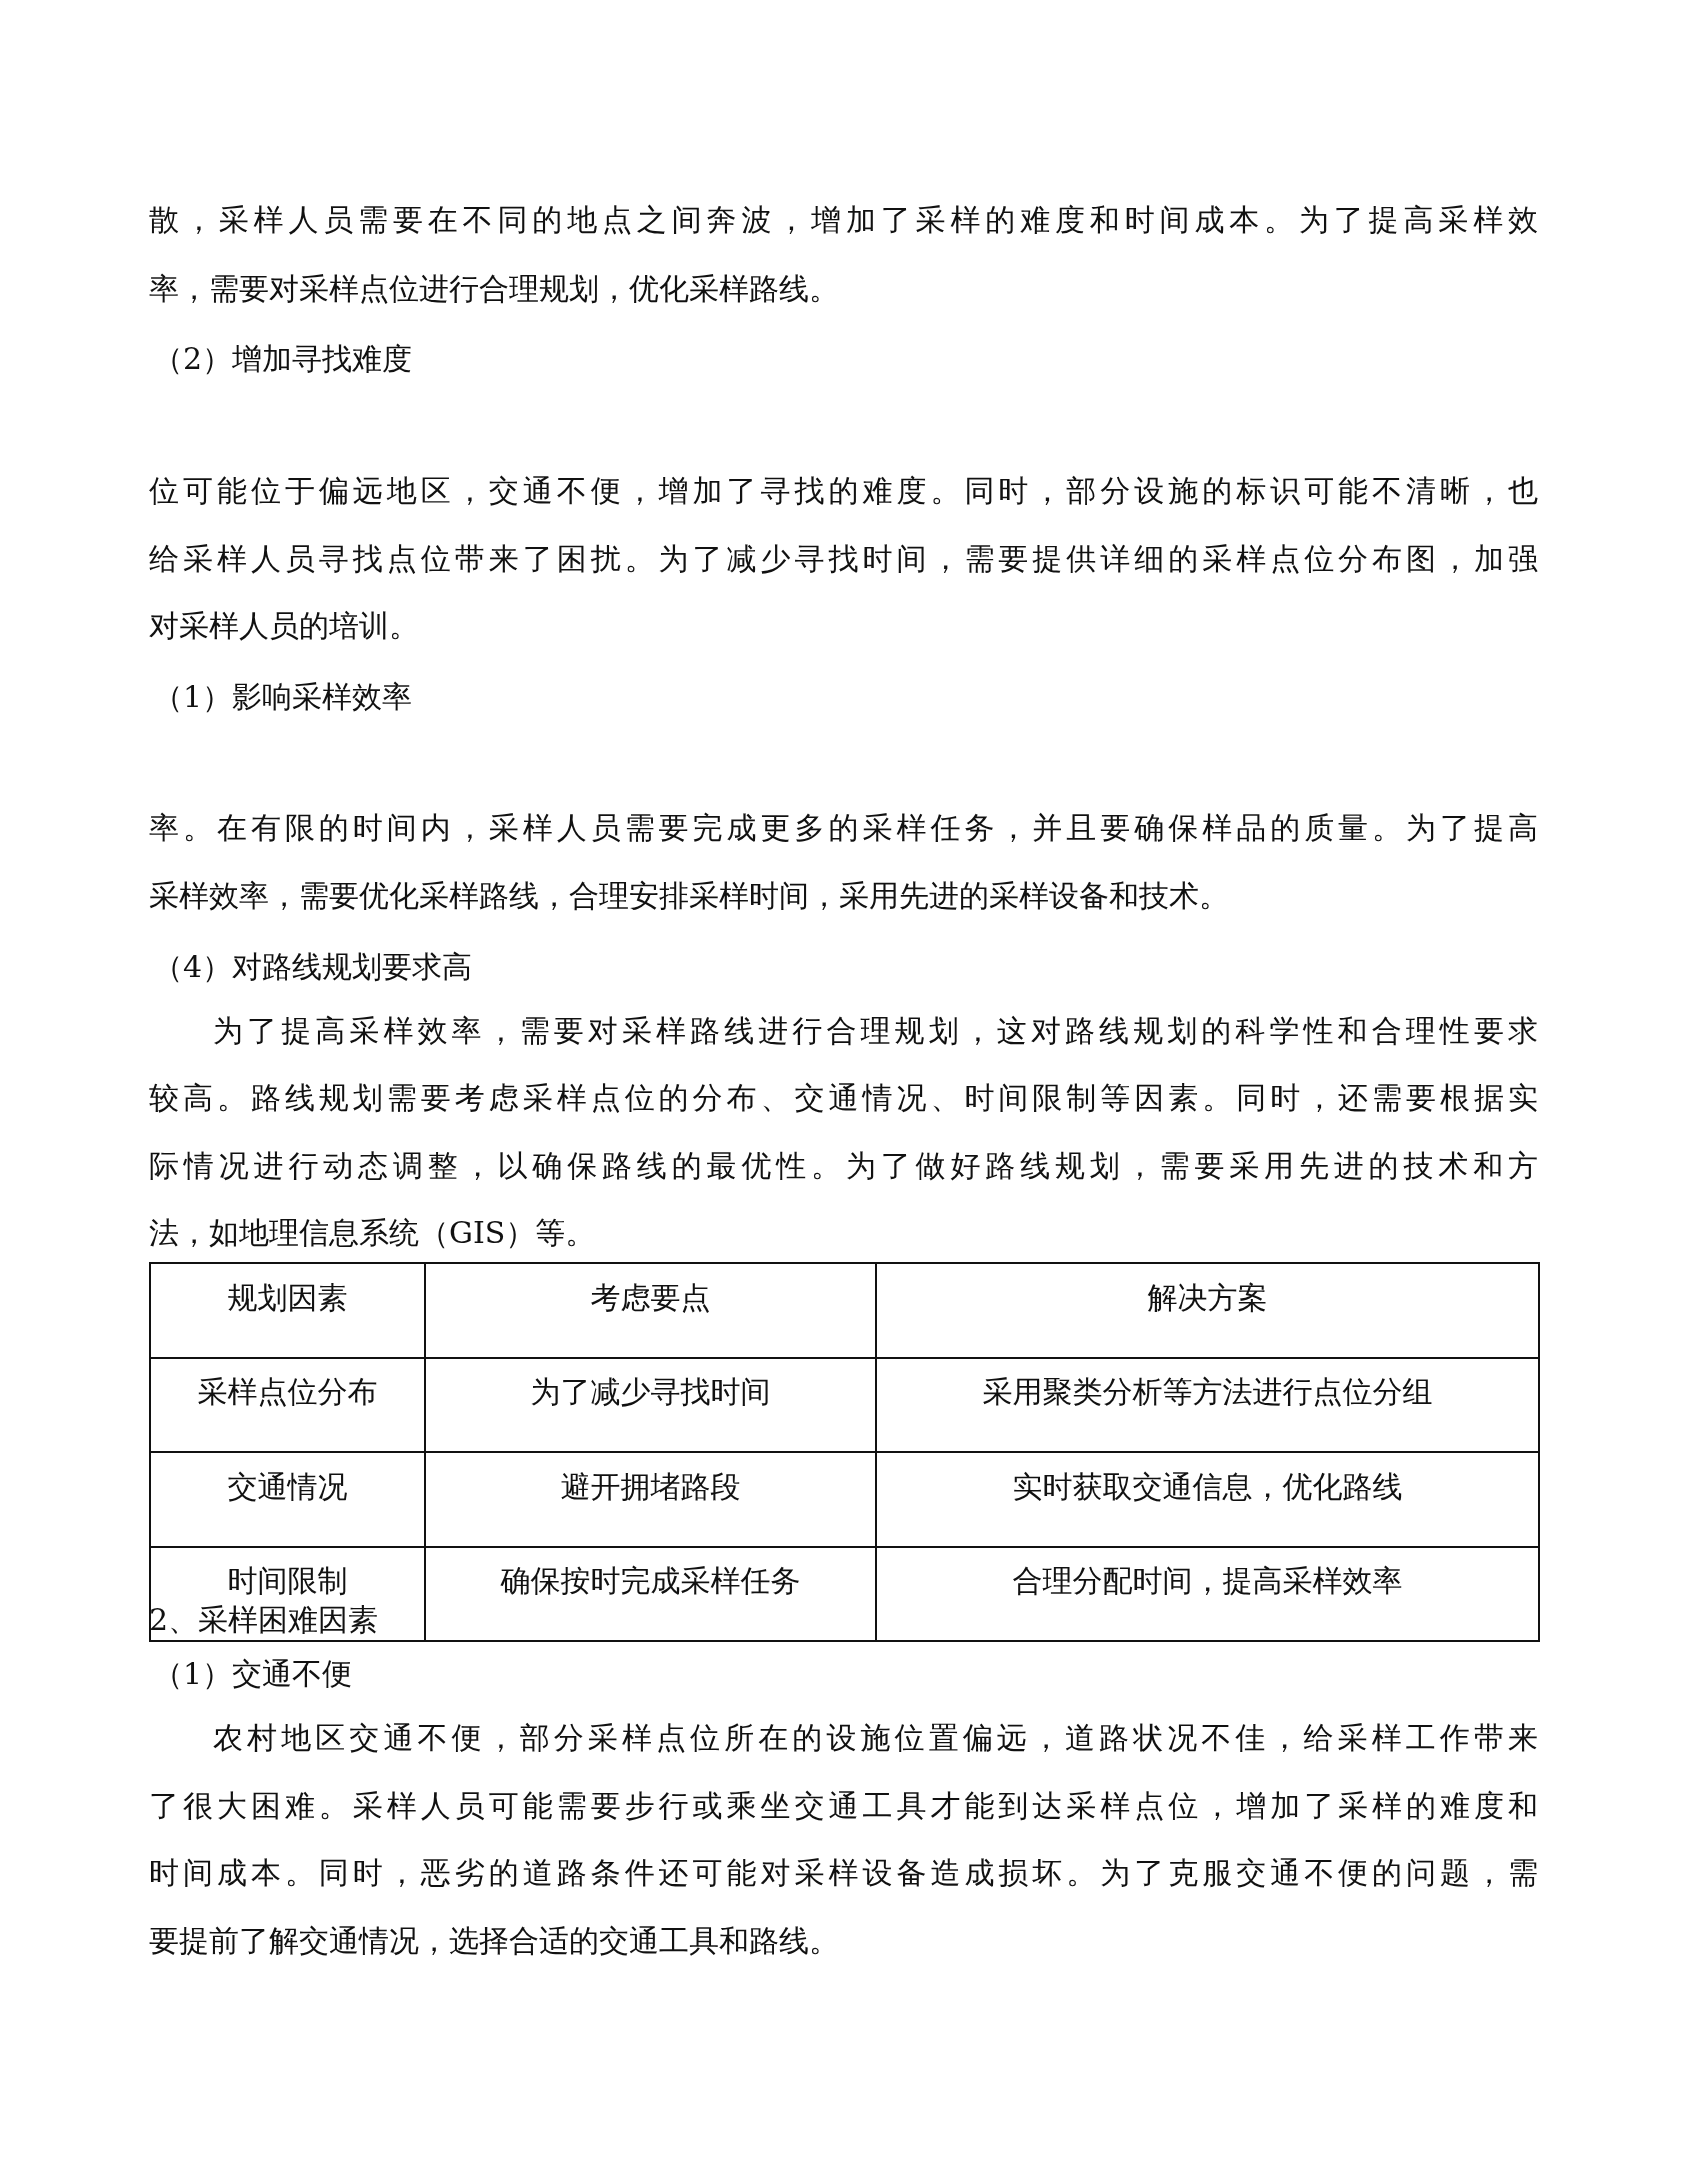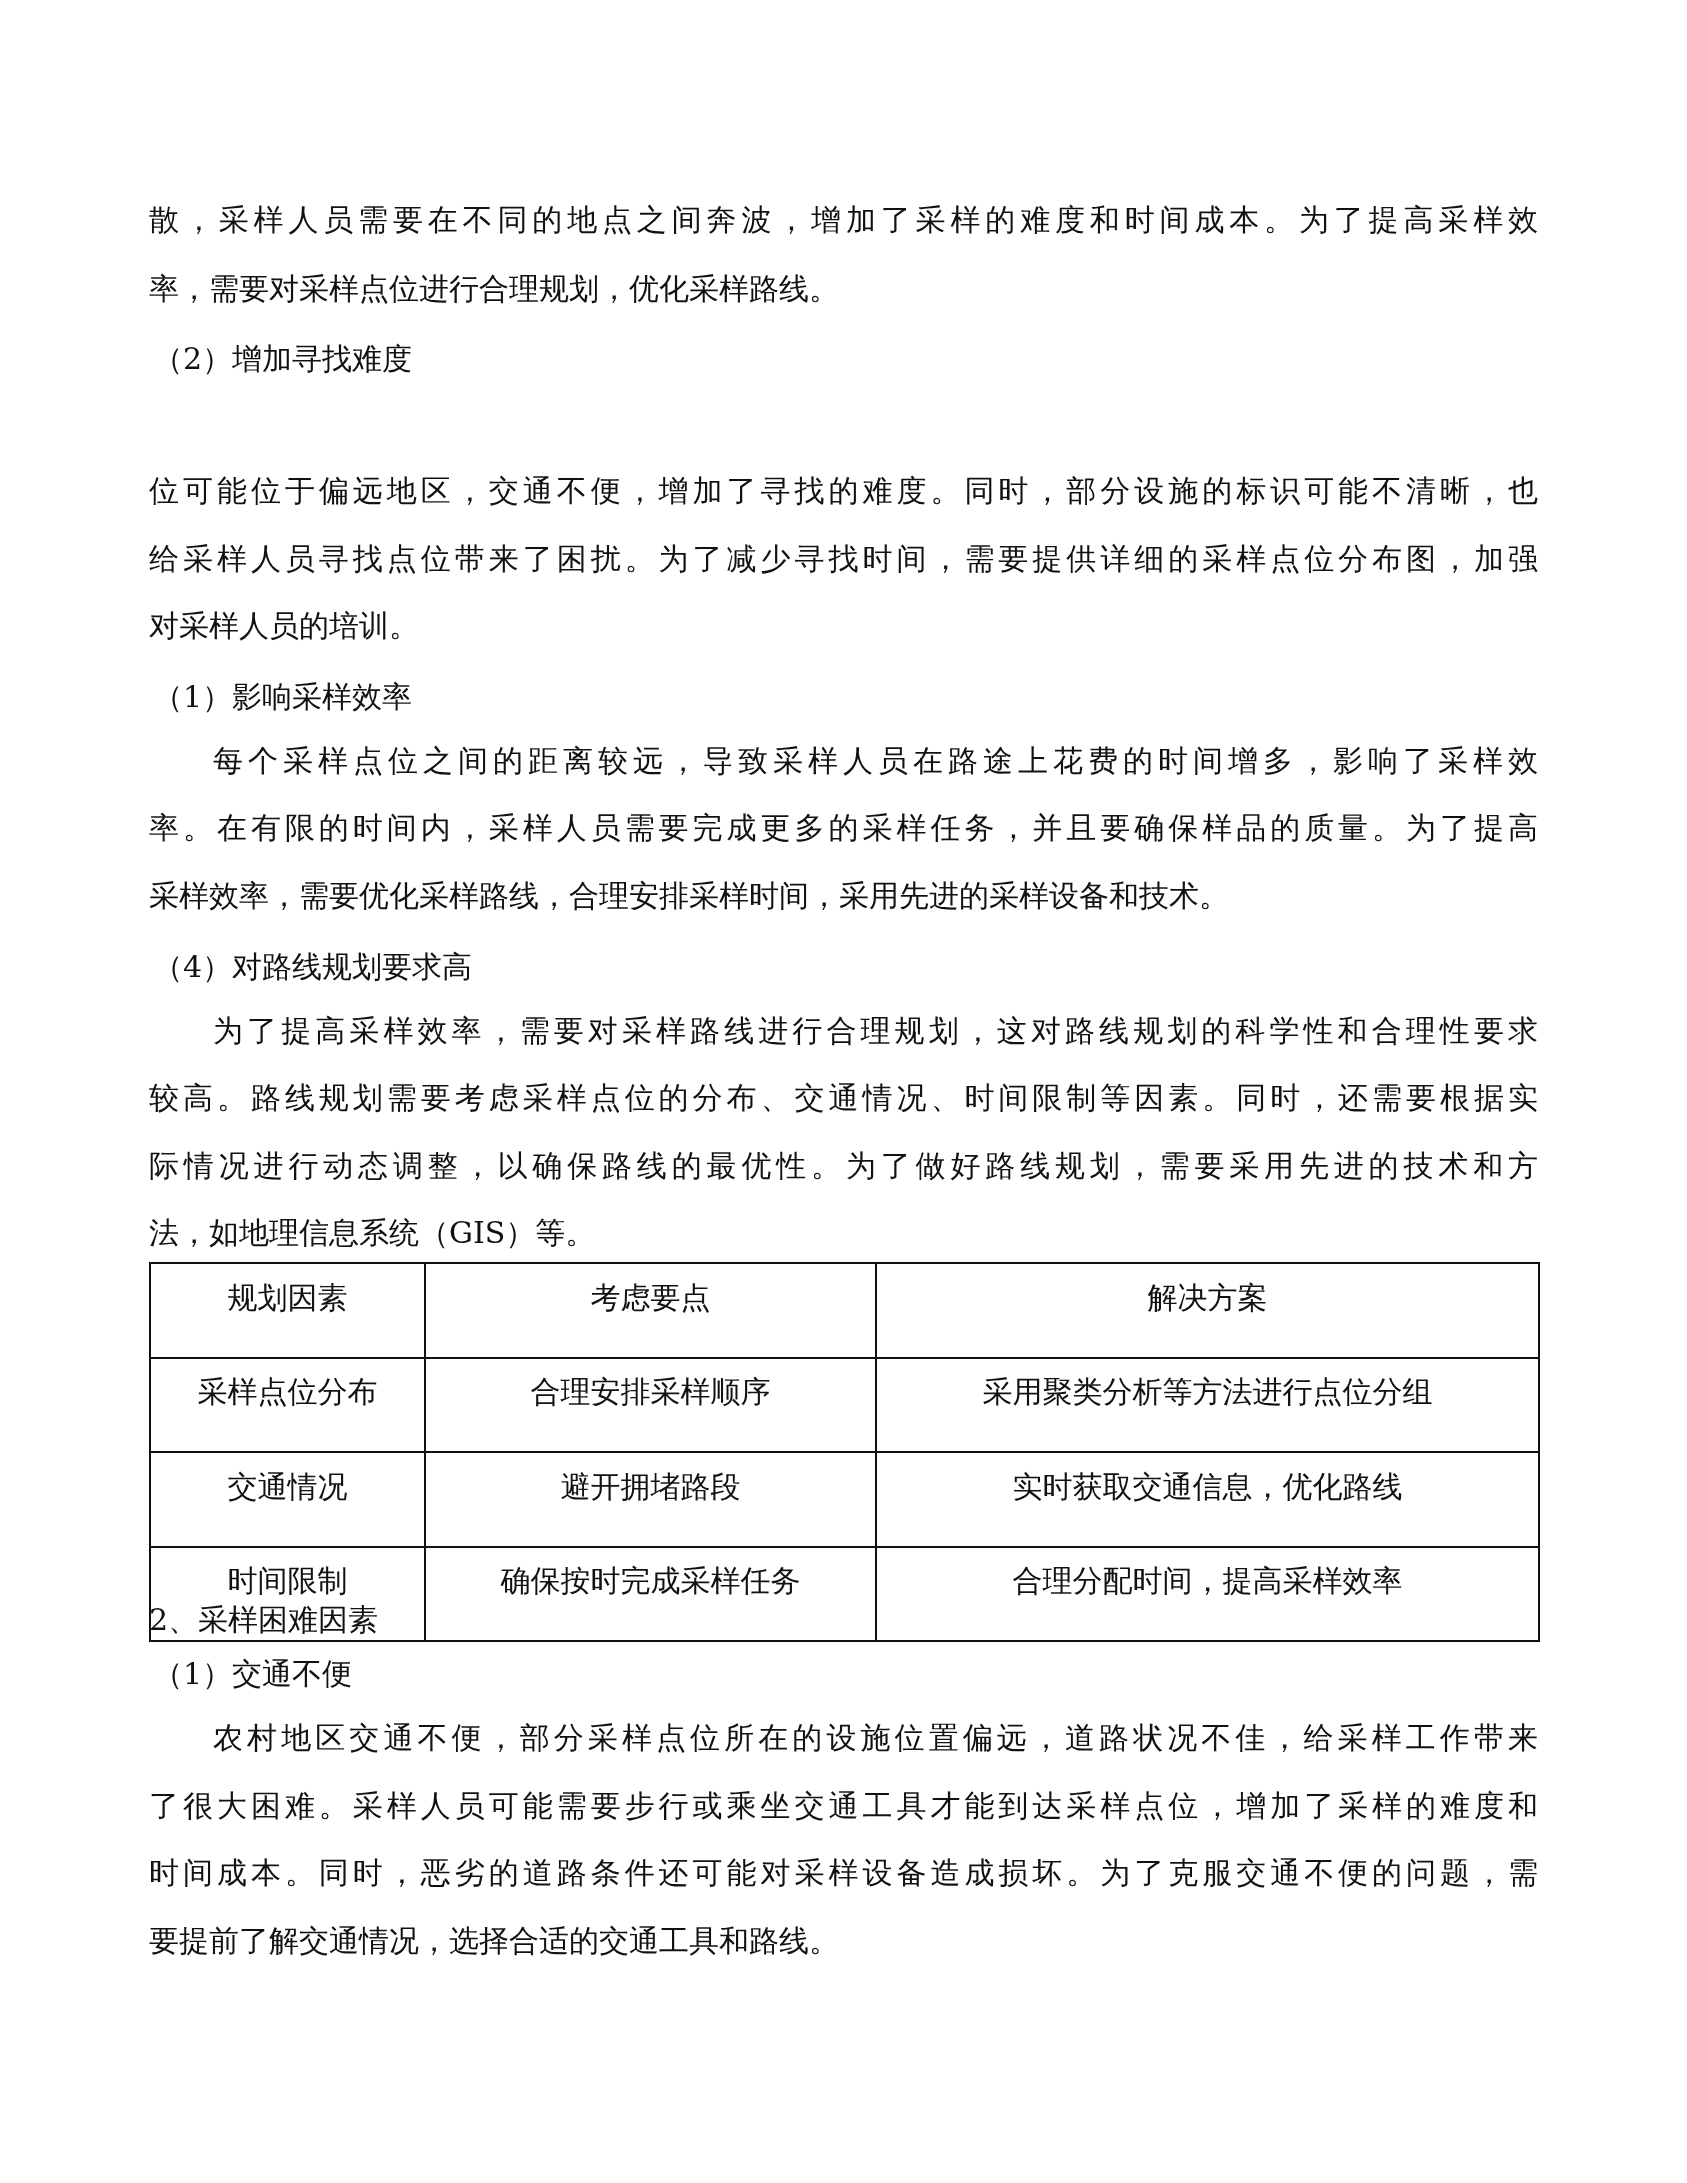--- a/index.html
+++ b/index.html
@@ -26,40 +26,39 @@
 
   <div class="line" style="top:200px">散，采样人员需要在不同的地点之间奔波，增加了采样的难度和时间成本。为了提高采样效</div>
   <div class="line last" style="top:269px">率，需要对采样点位进行合理规划，优化采样路线。</div>
 
   <div class="heading" style="top:339px">（2）增加寻找难度</div>
   <div class="line" style="top:471px">位可能位于偏远地区，交通不便，增加了寻找的难度。同时，部分设施的标识可能不清晰，也</div>
   <div class="line" style="top:539px">给采样人员寻找点位带来了困扰。为了减少寻找时间，需要提供详细的采样点位分布图，加强</div>
   <div class="line last" style="top:606px">对采样人员的培训。</div>
 
   <div class="heading" style="top:677px">（1）影响采样效率</div>
-  <div class="line indent" style="top:741px">每个采样点位之间的距离较远，导致采样人员在路途上花费的时间增多，影响了采样效</div>
   <div class="line" style="top:808px">率。在有限的时间内，采样人员需要完成更多的采样任务，并且要确保样品的质量。为了提高</div>
   <div class="line last" style="top:876px">采样效率，需要优化采样路线，合理安排采样时间，采用先进的采样设备和技术。</div>
 
   <div class="heading" style="top:947px">（4）对路线规划要求高</div>
   <div class="line indent" style="top:1011px">为了提高采样效率，需要对采样路线进行合理规划，这对路线规划的科学性和合理性要求</div>
   <div class="line" style="top:1078px">较高。路线规划需要考虑采样点位的分布、交通情况、时间限制等因素。同时，还需要根据实</div>
   <div class="line" style="top:1146px">际情况进行动态调整，以确保路线的最优性。为了做好路线规划，需要采用先进的技术和方</div>
   <div class="line last" style="top:1213px">法，如地理信息系统（GIS）等。</div>
 
   <table class="t">
     <tbody>
         <tr>
       <td class="c1">规划因素</td>
       <td class="c2">考虑要点</td>
       <td>解决方案</td>
     </tr>
     <tr>
       <td class="c1">采样点位分布</td>
-      <td class="c2">合理安排采样顺序</td>
+      <td class="c2">为了减少寻找时间</td>
       <td>采用聚类分析等方法进行点位分组</td>
     </tr>
     <tr>
       <td class="c1">交通情况</td>
       <td class="c2">避开拥堵路段</td>
       <td>实时获取交通信息，优化路线</td>
     </tr>
     <tr>
       <td class="c1">时间限制</td>
       <td class="c2">确保按时完成采样任务</td>

